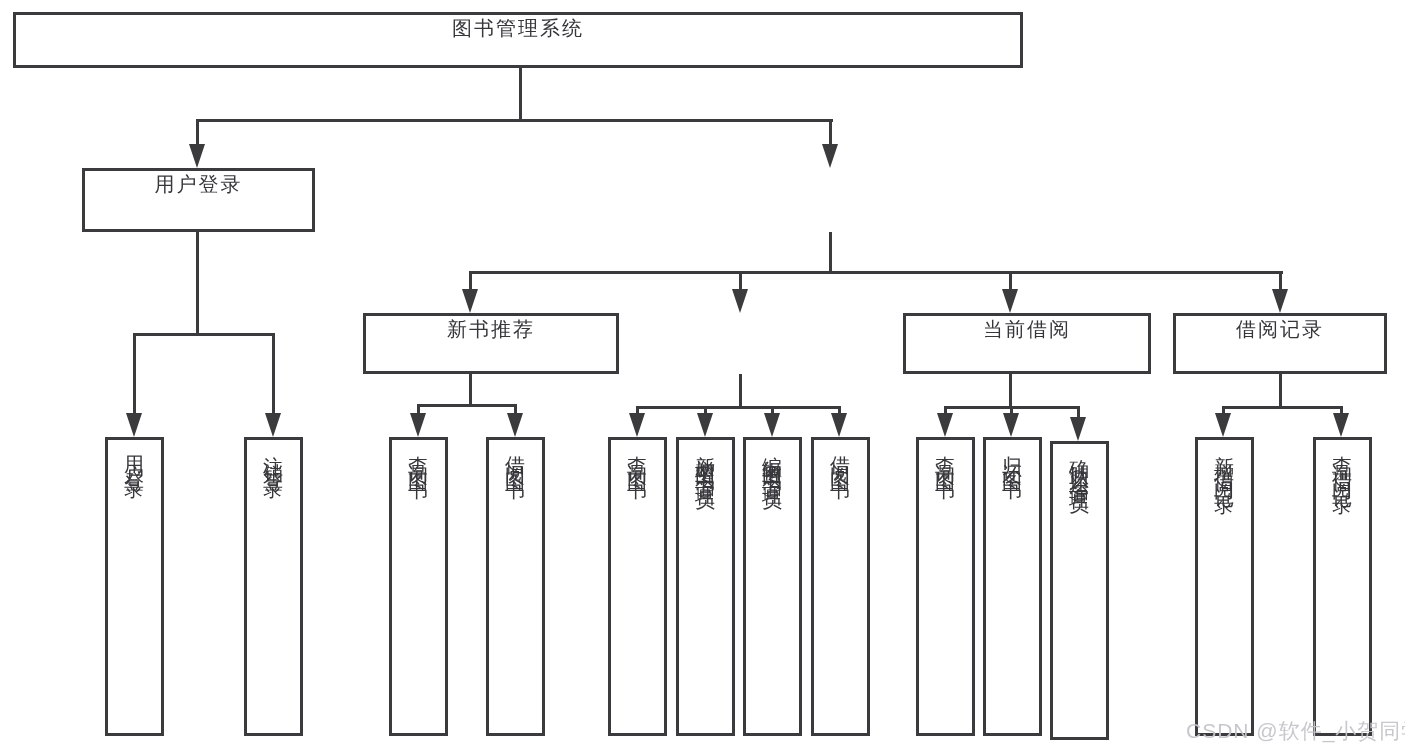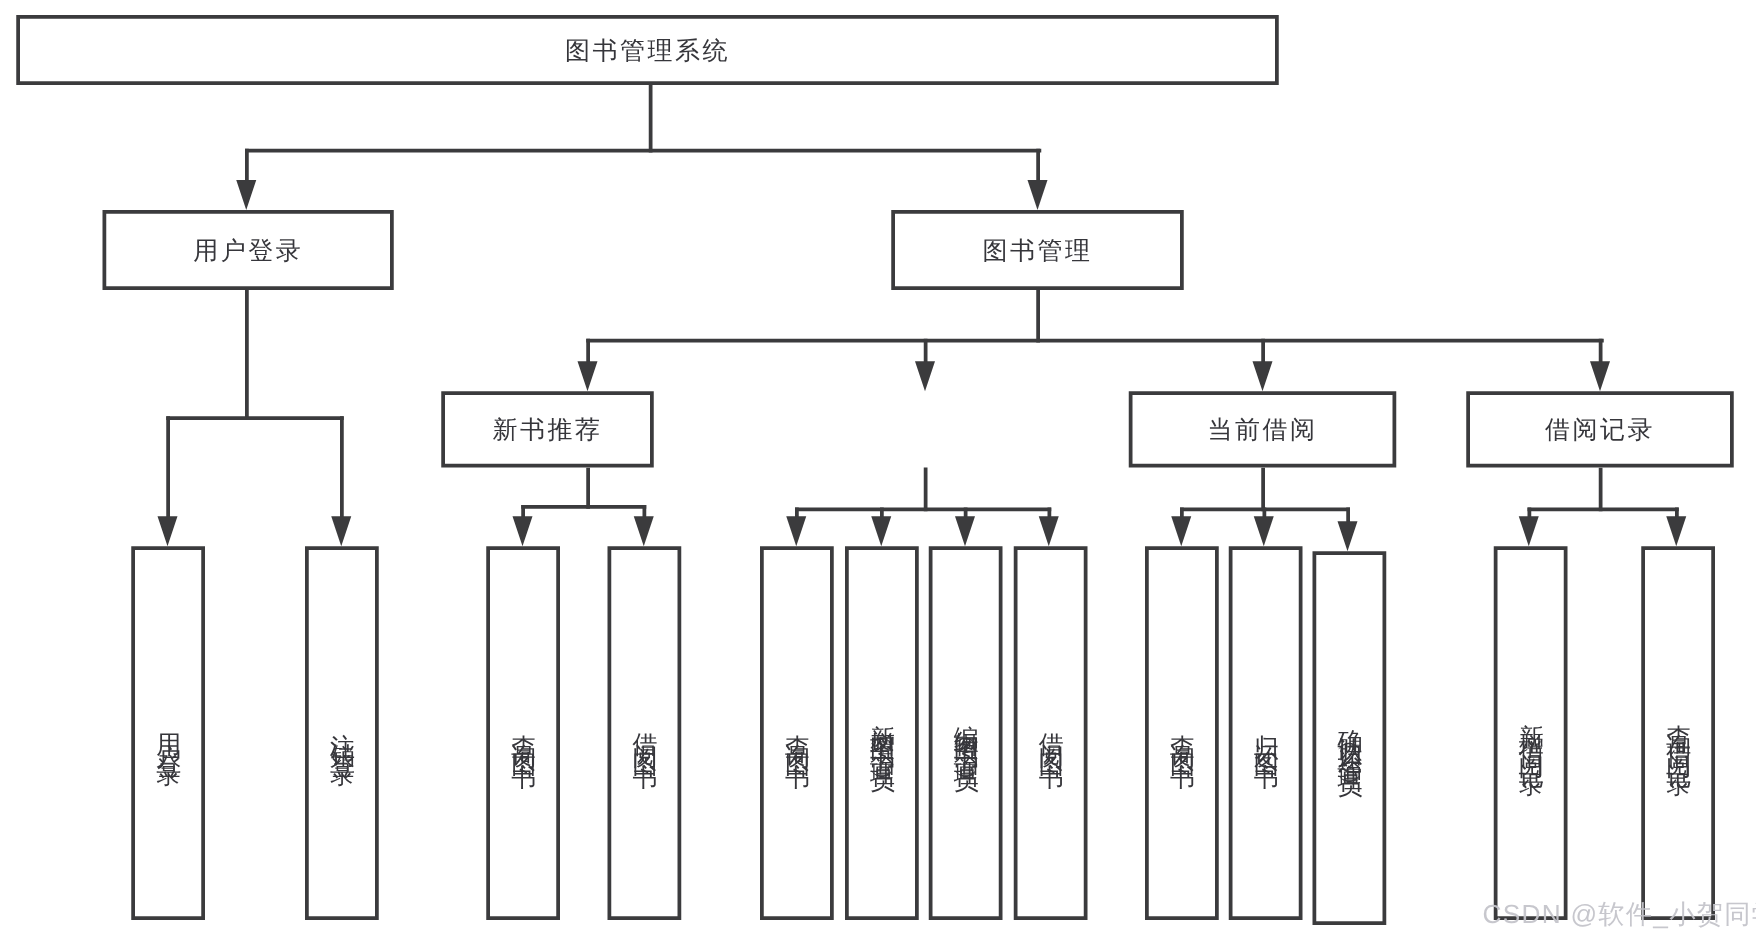--- a/index.html
+++ b/index.html
@@ -2,21 +2,21 @@
 <html><head>
 <meta charset="utf-8">
 <style>
   html,body{margin:0;padding:0;background:#fff;}
   #canvas{
     position:relative;width:1405px;height:747px;background:#ffffff;overflow:hidden;
     font-family:"Liberation Sans","DejaVu Sans",sans-serif;color:#36363b;
   }
   .box{
     position:absolute;box-sizing:border-box;border:3px solid #3b3b3d;background:#fff;
-    display:flex;align-items:center;justify-content:center;
+    display:flex;justify-content:center;
   }
   .hbox{font-size:20px;letter-spacing:2px;}
   .vbox span{
     writing-mode:vertical-rl;text-orientation:mixed;
     font-size:20px;letter-spacing:8px;line-height:1;white-space:nowrap;
   }
   .ln{position:absolute;background:#3b3b3d;}
   .ah{
     position:absolute;width:0;height:0;
     border-left:8px solid transparent;border-right:8px solid transparent;
@@ -92,28 +92,25 @@
   <div class="ln" style="left:1340px;top:406px;width:3px;height:9px"></div>
   <div class="ah" style="left:1333px;top:413px"></div>
 
   <div class="box hbox" style="left:13px;top:12px;width:1010px;height:56px">
     <span>图书管理系统</span>
   </div>
 
   <div class="box hbox" style="left:82px;top:168px;width:233px;height:64px">
     <span>用户登录</span>
   </div>
-  <div class="box hbox" style="left:713px;top:168px;width:234px;height:64px">
-    <span>图书管理</span>
-  </div>
 
-  <div class="box hbox" style="left:353px;top:313px;width:170px;height:61px">
+  <div class="box hbox" style="left:363px;top:313px;width:256px;height:61px">
     <span>新书推荐</span>
   </div>
-  <div class="box hbox" style="left:903px;top:313px;width:214px;height:61px">
+  <div class="box hbox" style="left:903px;top:313px;width:248px;height:61px">
     <span>当前借阅</span>
   </div>
   <div class="box hbox" style="left:1173px;top:313px;width:214px;height:61px">
     <span>借阅记录</span>
   </div>
 
   <div class="box vbox" style="left:105px;top:437px;width:59px;height:299px">
     <span>用户登录</span>
   </div>
   <div class="box vbox" style="left:244px;top:437px;width:59px;height:299px">

